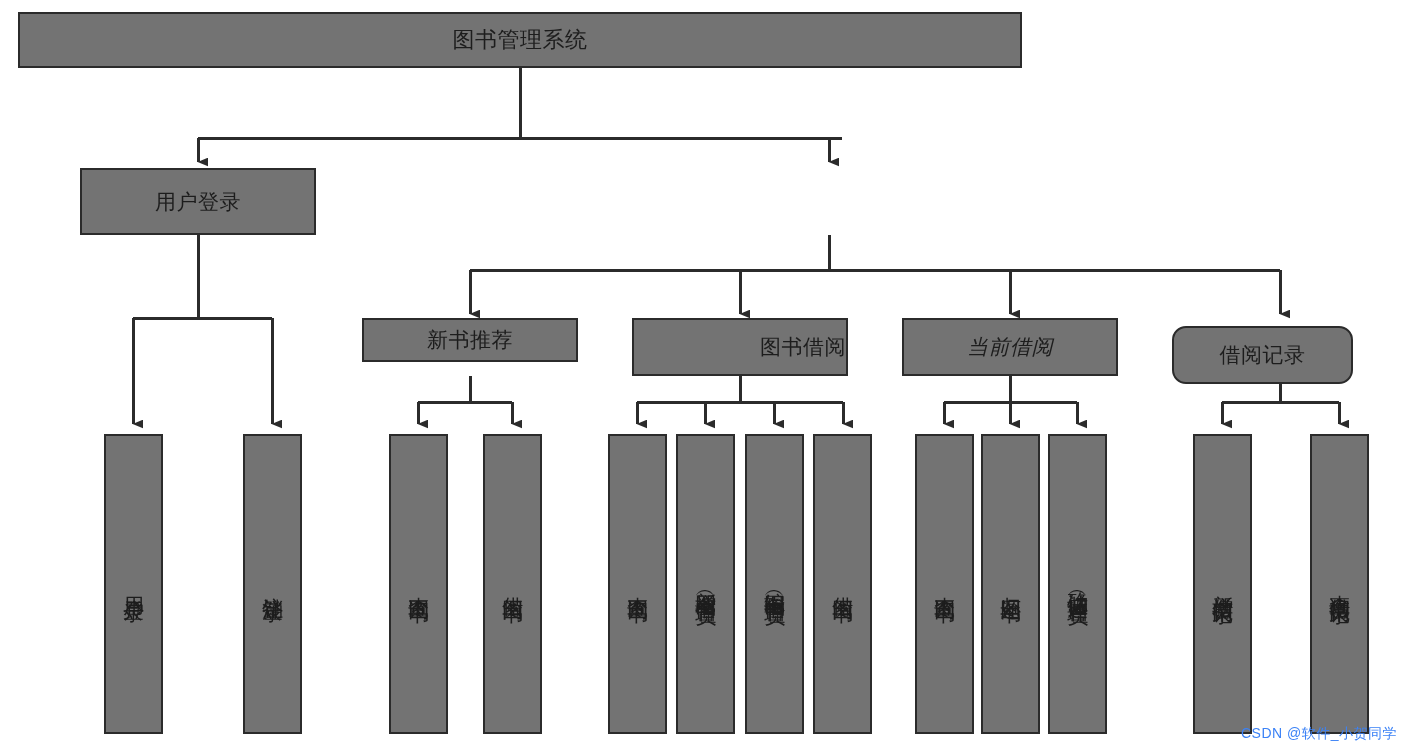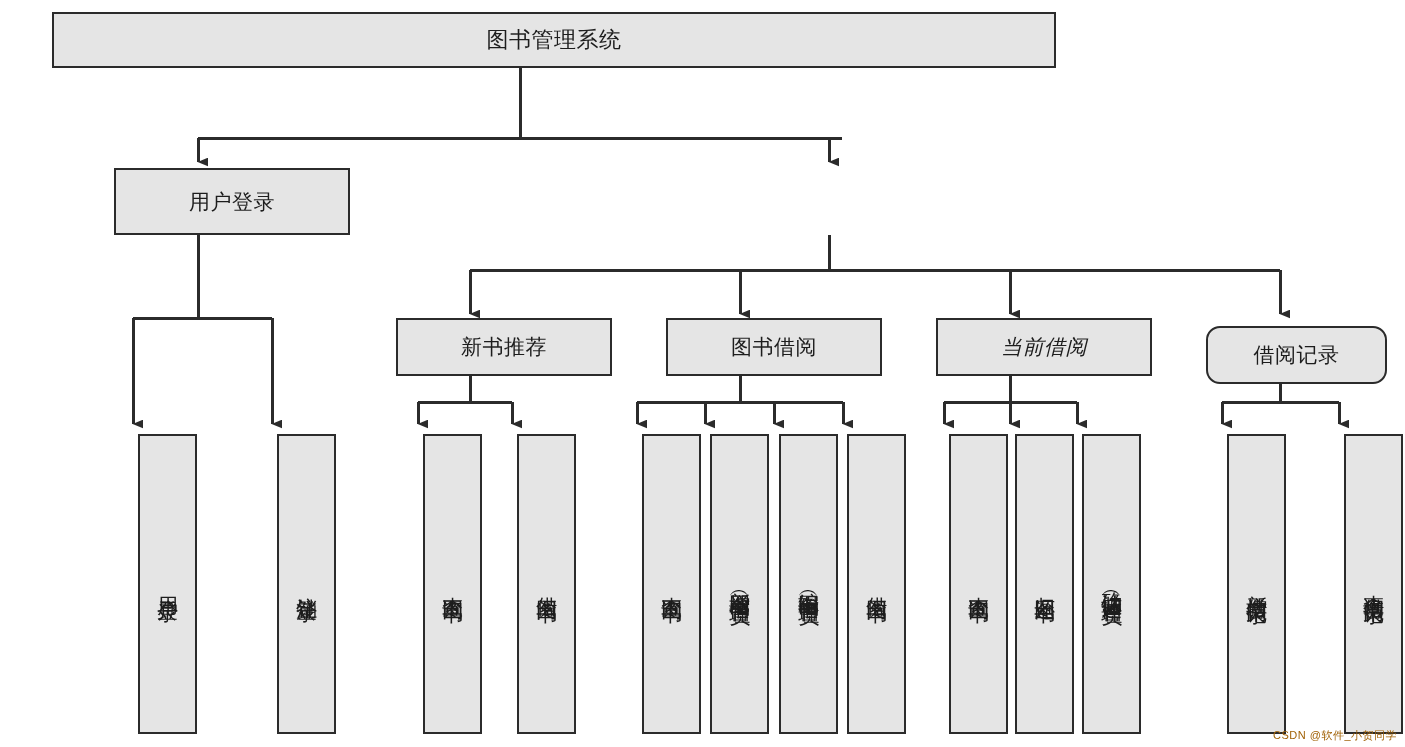--- a/index.html
+++ b/index.html
@@ -21,26 +21,25 @@
   svg.layer {
     position: absolute;
     left: 0;
     top: 0;
     width: 1405px;
     height: 747px;
   }
   .node-box {
     position: absolute;
     box-sizing: border-box;
-    background: #e5e5e5;
+    background: #737373;
     border: 2px solid #2b2b2b;
     display: flex;
     align-items: center;
     justify-content: center;
-    margin-left: 34px;
   }
   .node-label-h {
     font-size: 21px;
     color: #1d1d1d;
     letter-spacing: 0.5px;
     line-height: 1.2;
     white-space: nowrap;
   }
   .node-label-v {
     font-size: 21px;
@@ -51,22 +50,22 @@
     line-height: 1.25;
     white-space: nowrap;
   }
   .root-box .node-label-h {
     font-size: 22px;
   }
   .watermark {
     position: absolute;
     right: 8px;
     bottom: 4px;
-    font-size: 11px;
-    color: #a16207;
+    font-size: 14px;
+    color: #3b82f6;
     letter-spacing: 0.5px;
     white-space: nowrap;
     pointer-events: none;
   }
 </style>
 </head>
 <body>
 
 <div id="diagram-root">
 
@@ -123,25 +122,25 @@
 
   <div class="node-box root-box" style="left:18px; top:12px; width:1004px; height:56px;">
     <span class="node-label-h">图书管理系统</span>
   </div>
 
   <div class="node-box" style="left:80px; top:168px; width:236px; height:67px;">
     <span class="node-label-h">用户登录</span>
   </div>
 
 
-  <div class="node-box" style="left:362px; top:318px; width:216px; height:58px;">
+  <div class="node-box" style="left:362px; top:318px; width:216px; height:44px;">
     <span class="node-label-h">新书推荐</span>
   </div>
 
-  <div class="node-box" style="left:632px; top:318px; width:216px; height:58px;">
+  <div class="node-box" style="left:632px; top:318px; width:216px; height:58px;justify-content:flex-end;">
     <span class="node-label-h">图书借阅</span>
   </div>
 
   <div class="node-box" style="left:902px; top:318px; width:216px; height:58px;font-style:italic;">
     <span class="node-label-h">当前借阅</span>
   </div>
 
   <div class="node-box" style="left:1172px; top:326px; width:181px; height:58px;border-radius:14px;">
     <span class="node-label-h">借阅记录</span>
   </div>

